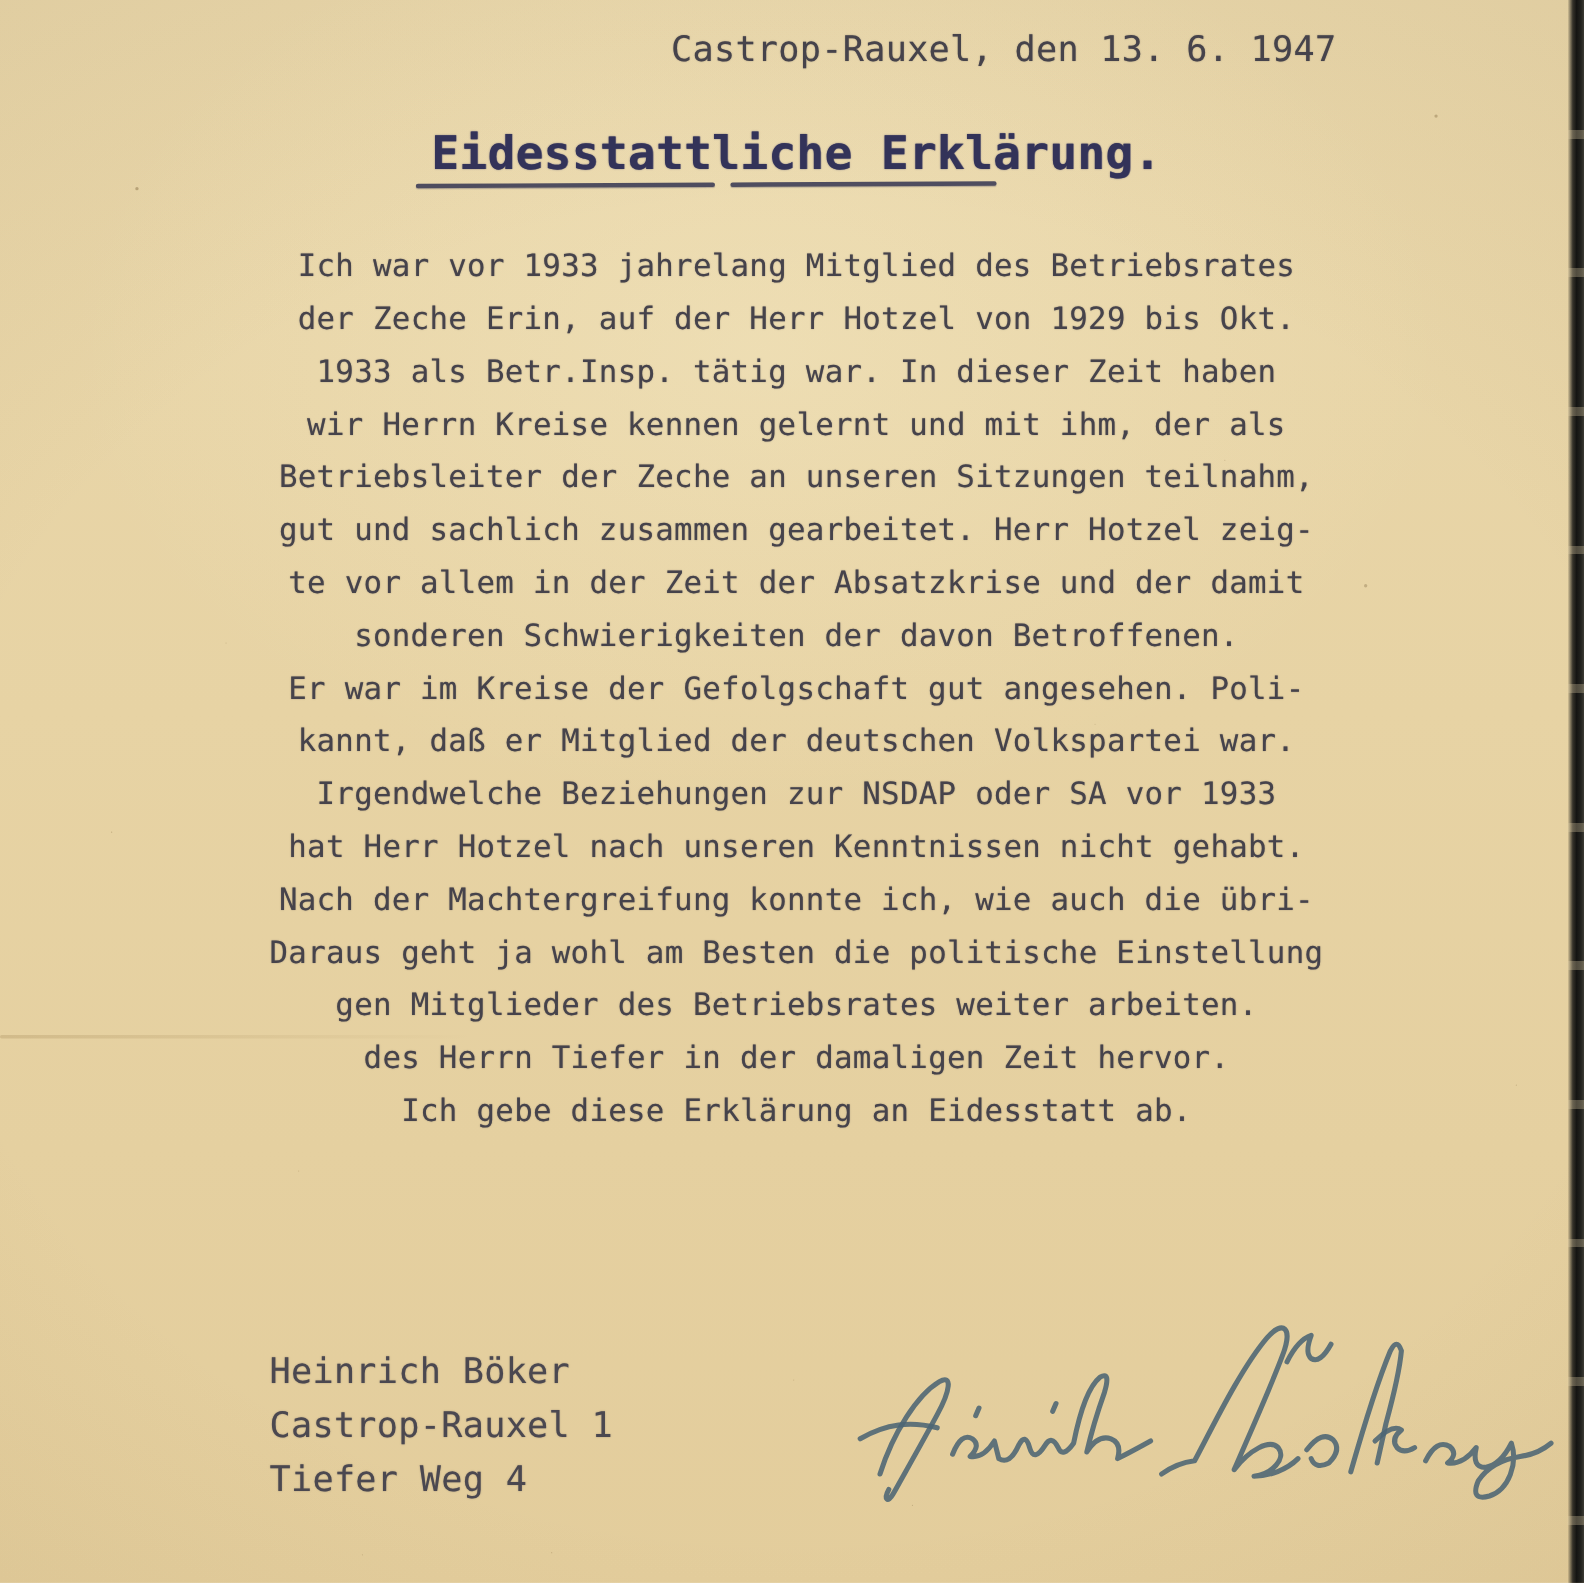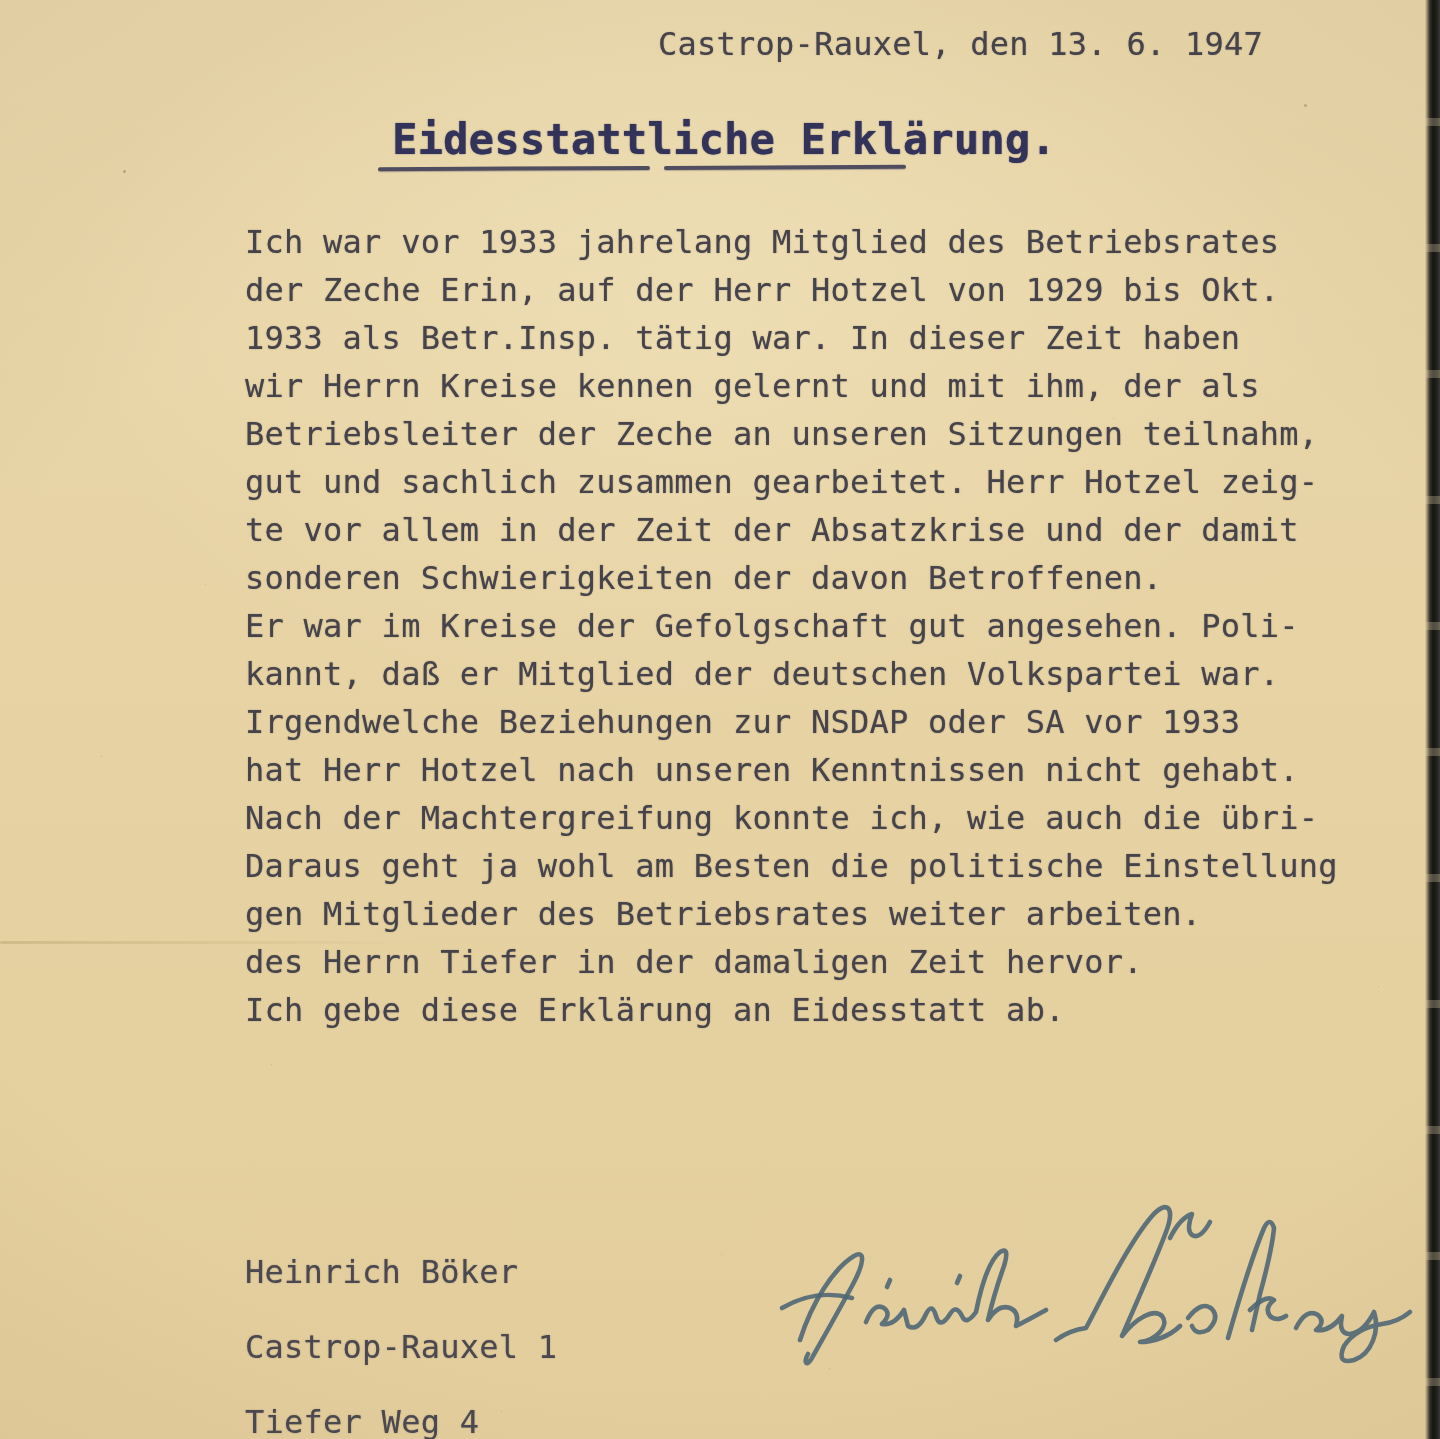--- a/index.html
+++ b/index.html
@@ -63,21 +63,20 @@
   }
   .dateline {
     position: absolute;
     left: 610px; top: 20px;
     font-size: 32px;
     line-height: 48px;
     letter-spacing: 0.25px;
     color: #46434b;
     text-shadow: 0 0 1.2px rgba(62,58,68,0.55);
     white-space: pre;
-    margin-left: 48px;
   }
   .doc-title {
     position: absolute;
     left: 392px; top: 116px;
     font-size: 42px;
     line-height: 48px;
     font-weight: bold;
     letter-spacing: 0.25px;
     color: #333359;
     text-shadow: 0 0 1.6px rgba(47,47,92,0.60), 0.6px 0 0 rgba(47,47,92,0.55);
@@ -94,37 +93,38 @@
     background: #3a3a55;
     border-radius: 2px;
     opacity: 0.88;
     box-shadow: 0 1px 1px rgba(58,58,85,0.35);
   }
   .title-underline .seg-a { left: 0; width: 272px; }
   .title-underline .seg-b { left: 286px; width: 242px; }
   .body-paragraph {
     position: absolute;
     left: 245px; top: 218px;
-    font-size: 32px;
+    font-size: 28px;
     line-height: 48px;
     letter-spacing: 0.25px;
     color: #46434b;
     text-shadow: 0 0 1.2px rgba(62,58,68,0.55);
+    text-align: center;
   }
   .body-line { white-space: pre; }
   .signer-block {
     position: absolute;
     left: 245px; top: 1222px;
     font-size: 32px;
     line-height: 49px;
     letter-spacing: 0.25px;
     color: #4b4850;
     text-shadow: 0 0 1.3px rgba(66,62,72,0.50);
   }
-  .signer-block div { white-space: pre; margin-top: 26px; }
+  .signer-block div { white-space: pre; }
   .signature-svg {
     position: absolute;
     left: 770px; top: 1188px;
     width: 650px; height: 215px;
   }
   .signature-svg path {
     fill: none;
     stroke: #4c6574;
     stroke-width: 4.6;
     stroke-linecap: round;

